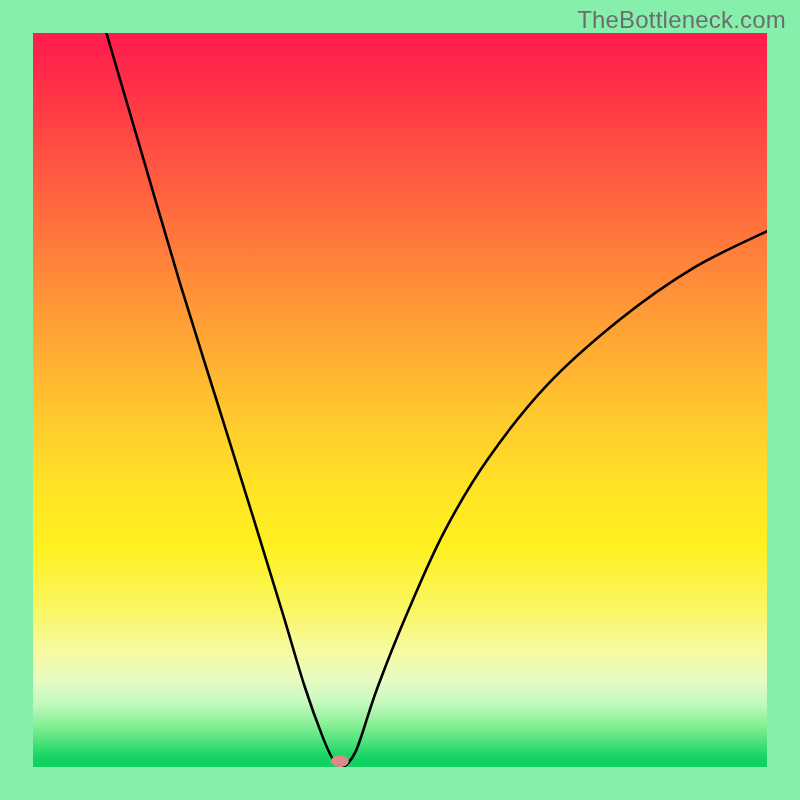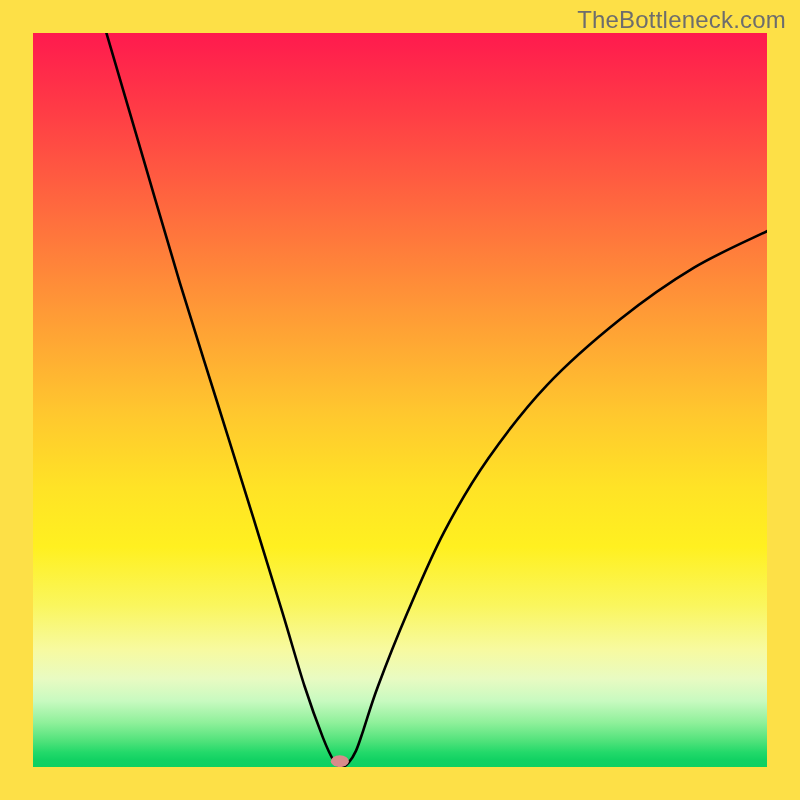--- a/index.html
+++ b/index.html
@@ -10,21 +10,21 @@
     overflow: hidden;
     background: #000;
     font-family: Arial, Helvetica, sans-serif;
   }
   .frame {
     position: absolute;
     left: 0;
     top: 0;
     width: 800px;
     height: 800px;
-    background: #fde047;
+    background: #86efac;
   }
   .plot {
     position: absolute;
     left: 33px;
     top: 33px;
     width: 734px;
     height: 734px;
     overflow: hidden;
   }
   .gradient {

